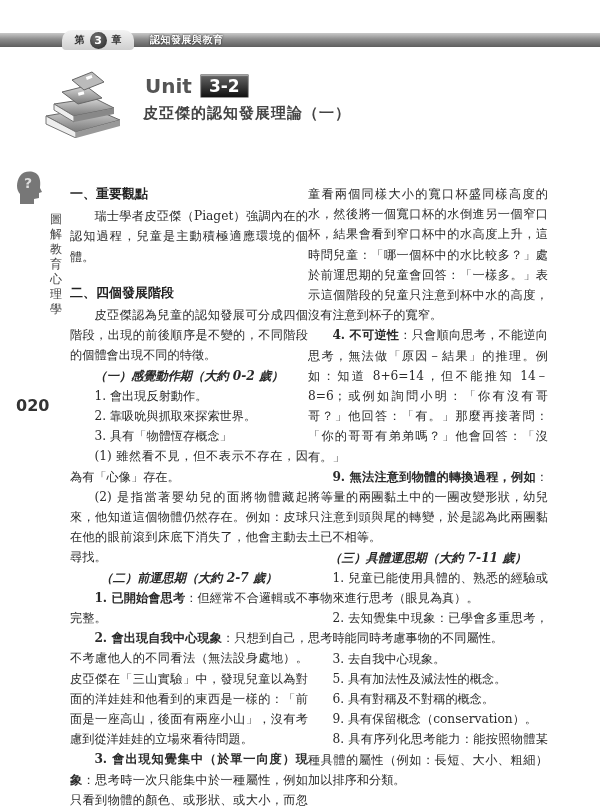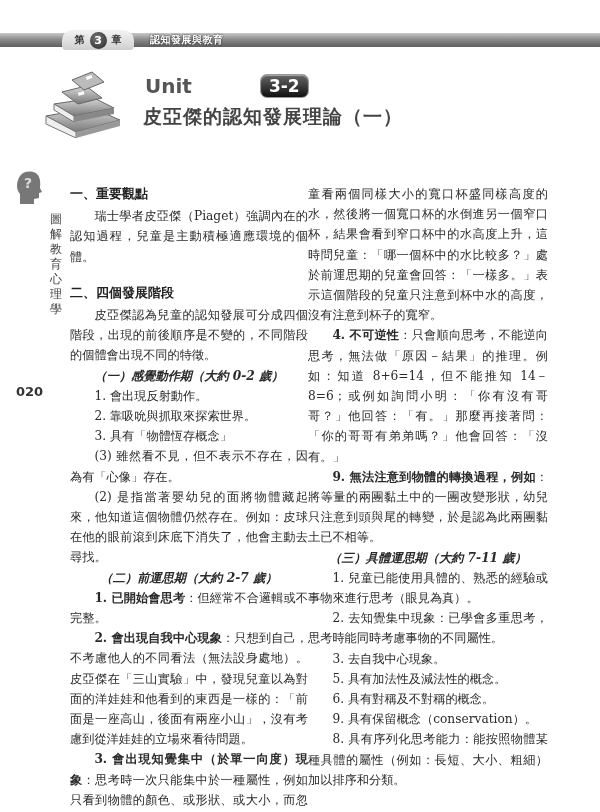--- a/index.html
+++ b/index.html
@@ -25,43 +25,43 @@
     color: #fff; font-size: 11px; display: flex; align-items: center; justify-content: center;
   }
   .chapter-title {
     position: absolute; left: 150px; top: 32px; height: 16px;
     font-family: "DejaVu Sans", sans-serif; font-size: 10px; font-weight: bold; color: #fff;
     text-shadow: 0 0 2px #000; line-height: 16px; letter-spacing: 0.5px;
   }
   
   .books-icon { position: absolute; left: 42px; top: 70px; width: 82px; height: 68px; }
   .unit-line {
-    position: absolute; left: 145px; top: 74px; display: flex; align-items: flex-end; gap: 28px;
+    position: absolute; left: 145px; top: 74px; display: flex; align-items: flex-end; gap: 8px;
     font-family: "DejaVu Sans", sans-serif;
   }
   .unit-word { font-size: 20px; font-weight: bold; color: #555; }
   .unit-badge {
     background: linear-gradient(to bottom, #666, #111); color: #fff;
-    font-size: 17px; font-weight: bold; padding: 1px 8px; border-radius: 7px;
-    border: 1px solid #999; box-shadow: inset 0 1px 1px #aaa; margin-left: 40px;
+    font-size: 17px; font-weight: bold; padding: 1px 8px; border-radius: 1px;
+    border: 1px solid #999; box-shadow: inset 0 1px 1px #aaa;
   }
   .unit-title {
     position: absolute; left: 143px; top: 104px; font-family: "DejaVu Sans", sans-serif;
-    font-size: 19px; font-weight: bold; color: #444; letter-spacing: 1px;
+    font-size: 15px; font-weight: bold; color: #444; letter-spacing: 1px;
   }
   
   .side-head { position: absolute; left: 14px; top: 168px; width: 28px; height: 38px; }
   .side-text {
     position: absolute; left: 18px; top: 212px; width: 20px;
     font-family: "DejaVu Sans", sans-serif; font-size: 12px; line-height: 15px; color: #444;
     text-align: center; word-break: break-all; margin-left: 28px;
   }
   .page-number {
-    position: absolute; left: 16px; top: 384px; font-family: "DejaVu Sans", sans-serif;
-    font-size: 13px; font-weight: bold; color: #333;
+    position: absolute; left: 16px; top: 396px; font-family: "DejaVu Sans", sans-serif;
+    font-size: 16px; font-weight: bold; color: #333;
   }
   
   .col { position: absolute; top: 164px; width: 238px; font-size: 12.2px; line-height: 20.2px; margin-top: 20px; }
   .col.left { left: 70px; }
   .col.right { left: 308px; width: 240px; }
   .p { margin: 0; text-align: justify; }
   .indent { text-indent: 2em; }
   .sec-head {
     font-family: "DejaVu Sans", sans-serif; font-weight: bold; font-size: 13px; color: #222;
     margin: 0 0 2px 0;
@@ -116,21 +116,21 @@
 <div class="col left">
   <p class="sec-head">一、重要觀點</p>
   <p class="p indent">瑞士學者皮亞傑（Piaget）強調內在的認知過程，兒童是主動積極適應環境的個體。</p>
   <div class="gap"></div>
   <p class="sec-head">二、四個發展階段</p>
   <p class="p indent">皮亞傑認為兒童的認知發展可分成四個階段，出現的前後順序是不變的，不同階段的個體會出現不同的特徵。</p>
   <p class="sub-head">（一）感覺動作期（大約 0-2 歲）</p>
   <p class="item">1. 會出現反射動作。</p>
   <p class="item">2. 靠吸吮與抓取來探索世界。</p>
   <p class="item">3. 具有「物體恆存概念」</p>
-  <p class="p indent">(3) 雖然看不見，但不表示不存在，因為有「心像」存在。</p>
+  <p class="p indent">(1) 雖然看不見，但不表示不存在，因為有「心像」存在。</p>
   <p class="p indent">(2) 是指當著嬰幼兒的面將物體藏起來，他知道這個物體仍然存在。例如：皮球在他的眼前滾到床底下消失了，他會主動去尋找。</p>
   <p class="sub-head">（二）前運思期（大約 2-7 歲）</p>
   <p class="p indent"><span class="b">1. 已開始會思考</span><span>：但經常不合邏輯或不完整。</span></p>
   <p class="p indent"><span class="b">2. 會出現自我中心現象</span><span>：只想到自己，不考慮他人的不同看法（無法設身處地）。皮亞傑在「三山實驗」中，發現兒童以為對面的洋娃娃和他看到的東西是一樣的：「前面是一座高山，後面有兩座小山」，沒有考慮到從洋娃娃的立場來看待問題。</span></p>
   <p class="p indent"><span class="b">3. 會出現知覺集中（於單一向度）現象</span><span>：思考時一次只能集中於一種屬性，例如只看到物體的顏色、或形狀、或大小，而忽略其他特徵。舉例來說，讓兒</span></p>
 </div>
 
 <div class="col right">
   <p class="p">童看兩個同樣大小的寬口杯盛同樣高度的水，然後將一個寬口杯的水倒進另一個窄口杯，結果會看到窄口杯中的水高度上升，這時問兒童：「哪一個杯中的水比較多？」處於前運思期的兒童會回答：「一樣多。」表示這個階段的兒童只注意到杯中水的高度，沒有注意到杯子的寬窄。</p>
   <p class="p indent"><span class="b">4. 不可逆性</span><span>：只會順向思考，不能逆向思考，無法做「原因－結果」的推理。例如：知道 8+6=14，但不能推知 14－8=6；或例如詢問小明：「你有沒有哥哥？」他回答：「有。」那麼再接著問：「你的哥哥有弟弟嗎？」他會回答：「沒有。」</span></p>

